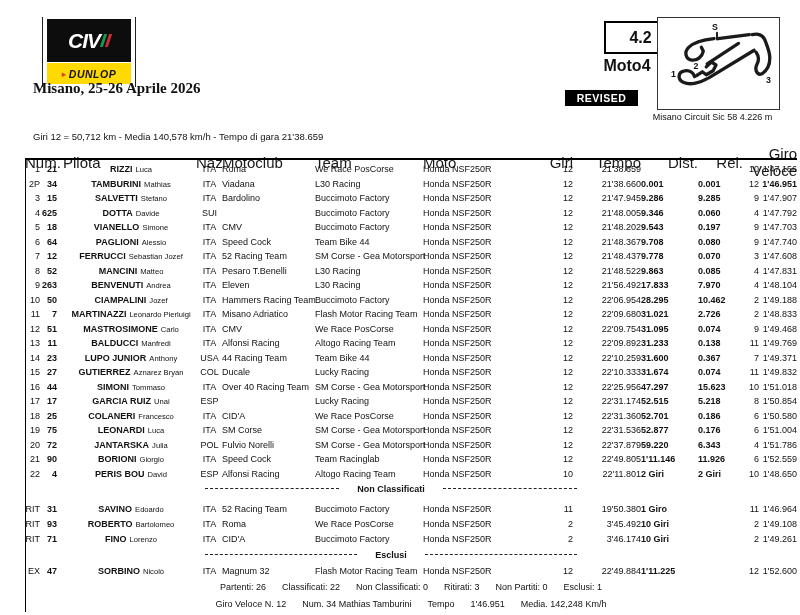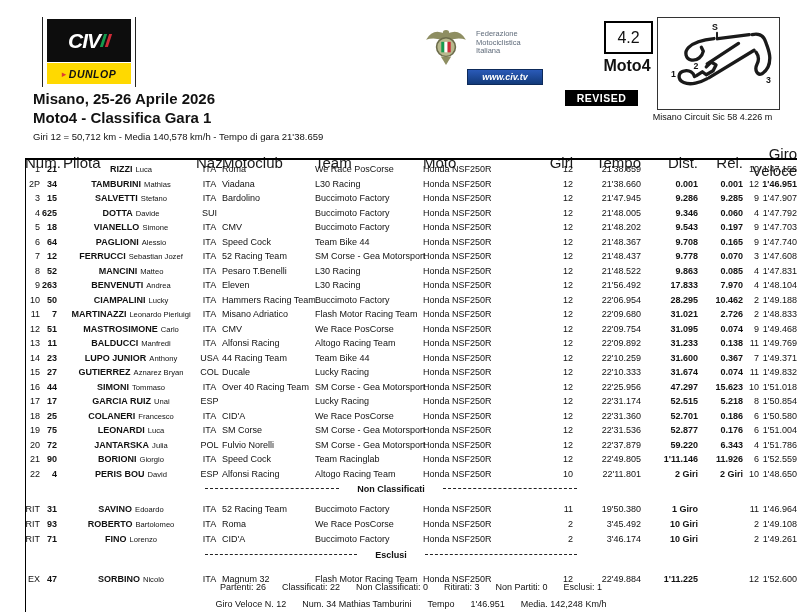--- a/index.html
+++ b/index.html
@@ -31,29 +31,29 @@
 
   .fmi{position:absolute;left:420px;top:22px;width:130px;height:64px;}
   .fmi .emblem{position:absolute;left:4px;top:2px;}
   .fmi .name{position:absolute;left:56px;top:8px;font-size:7.5px;line-height:8.5px;color:#5f6b7a;}
   .civtv{position:absolute;left:47px;top:47px;width:74px;height:14px;
          background:linear-gradient(#2a5ab8,#123a7a);border:1px solid #0d2a5a;
          display:flex;align-items:center;justify-content:center;color:#fff;
          font-weight:bold;font-size:9px;font-style:italic;}
 
   .racecode{position:absolute;left:604px;top:21px;width:45px;height:29px;border:2.5px solid #000;
-            display:flex;align-items:center;justify-content:center;font-weight:normal;font-size:16px;}
+            display:flex;align-items:center;justify-content:center;font-weight:bold;font-size:16px;padding-left:12px;}
   .classname{position:absolute;left:592px;top:57px;width:70px;text-align:center;font-weight:bold;font-size:16px;}
   .revised{position:absolute;left:565px;top:90px;width:73px;height:16px;background:#000;color:#fff;
            display:flex;align-items:center;justify-content:center;font-weight:bold;font-size:10.5px;letter-spacing:.5px;}
   .circuit{position:absolute;left:657px;top:17px;width:121px;height:91px;border:1.5px solid #333;background:#fff;}
   .circuit-caption{position:absolute;left:640px;top:112px;width:145px;text-align:center;font-size:9px;color:#111;}
 
   
-  .t1{position:absolute;left:33px;top:90px;font-size:15px;font-weight:bold;}
+  .t1{position:absolute;left:33px;top:80px;font-size:15px;font-weight:bold;font-family:Liberation Serif, serif;}
   .t2{position:absolute;left:33px;top:109px;font-size:15px;font-weight:bold;}
   .t3{position:absolute;left:33px;top:131px;font-size:9.5px;}
 
   
   .grid{display:grid;grid-template-columns:16px 16px 139px 26px 93px 108px 124px 26px 68px 57px 45px 16px 38px;
         align-items:center;}
   .thead{position:absolute;left:25px;top:145px;width:772px;height:13px;font-size:15px;color:#1a1a1a;}
   .hrule{position:absolute;left:25px;top:158px;width:772px;height:2.2px;background:#000;}
   .vline{position:absolute;left:25px;top:158px;width:1.3px;height:454px;background:#000;}
   .tbody{position:absolute;left:25px;top:162px;width:772px;font-size:9px;}
@@ -61,32 +61,32 @@
   .row span{white-space:nowrap;}
   .ritrow{height:15px;}
   .c-pos{text-align:right;padding-right:1px;}
   .c-num{text-align:right;font-weight:bold;}
   .c-pil{padding-left:9px;overflow:visible;text-align:center;}
   .c-pil b{font-size:9px;}
   .giv{font-weight:normal;font-size:7.6px;margin-left:3px;}
   .c-naz{padding-left:1px;text-align:center;}
   .c-club,.c-team,.c-moto{text-align:left;}
   .c-giri,.c-tempo,.c-gvl,.c-gvt{text-align:right;}
-  .c-dist,.c-rel{text-align:right;font-weight:bold;}
+  .c-dist,.c-rel{font-weight:bold;}
   .gvb{font-weight:bold;}
   .h-num{grid-column:1/3;text-align:right;}
   .h-gv{grid-column:12/14;text-align:right;}
   .h-tempo,.h-giri,.h-dist,.h-rel{text-align:right;}
   .h-pil{padding-left:6px;}
 
   .sep{display:flex;align-items:center;margin-left:180px;width:372px;height:13px;margin-top:1px;}
   .sep .dash{flex:1;border-top:1.4px dashed #222;height:0;}
   .sep .lbl{font-weight:bold;font-size:9px;margin:0 18px;}
   #rows-rit{margin-top:6px;}
-  #rows-ex{margin-top:10px;}
+  #rows-ex{margin-top:2px;}
   .sep.s2{margin-top:2px;}
 
   
   .fline{position:absolute;left:25px;width:772px;text-align:center;font-size:9px;color:#111;}
   .f1{top:582px;} .f2{top:599px;}
   .fitem{margin:0 8px;}
 </style>
 </head>
 <body>
 
@@ -100,39 +100,20 @@
       <span class="fg"></span>
       <span class="fr"></span>
     </div>
     <div class="dunlop">
       <span class="arr">▸</span>
       <span>DUNLOP</span>
     </div>
   </div>
 
 
-  <div class="fmi">
-    <svg class="emblem" width="44" height="42" viewBox="0 0 42 40">
-      <path d="M2,15 Q9,3 21,10 Q33,3 40,15 Q31,12 21,17 Q11,12 2,15" fill="#8e8e62"></path>
-      <circle cx="21" cy="9" r="3.2" fill="#8e8e62"></circle>
-      <circle cx="21" cy="22" r="9" fill="#b9b98e" stroke="#6b6b4a" stroke-width="1.5"></circle>
-      <rect x="16.5" y="17" width="3" height="10" fill="#169b4e"></rect>
-      <rect x="19.5" y="17" width="3" height="10" fill="#fff"></rect>
-      <rect x="22.5" y="17" width="3" height="10" fill="#ce2b37"></rect>
-      <path d="M16,31 L21,39 L26,31 Z" fill="#8e8e62"></path>
-    </svg>
-    <div class="name">
-      <div>Federazione</div>
-      <div>Motociclistica</div>
-      <div>Italiana</div>
-    </div>
-    <div class="civtv">
-      <span>www.civ.tv</span>
-    </div>
-  </div>
 
   <div class="racecode">
     <span>4.2</span>
   </div>
   <div class="classname">Moto4</div>
   <div class="revised">
     <span>REVISED</span>
   </div>
 
   <div class="circuit">
@@ -151,21 +132,20 @@
         <text x="55" y="12">S</text>
         <text x="36" y="52">2</text>
         <text x="13" y="60">1</text>
         <text x="110" y="66">3</text>
       </g>
     </svg>
   </div>
   <div class="circuit-caption">Misano Circuit Sic 58 4.226 m</div>
 
   <div class="t1">Misano, 25-26 Aprile 2026</div>
-  <div class="t2">Moto4 - Classifica Gara 1</div>
   <div class="t3">Giri 12 = 50,712 km - Media 140,578 km/h - Tempo di gara 21'38.659</div>
 
   <div class="thead grid">
     <span class="h-num">Num.</span>
     <span class="h-pil">Pilota</span>
     <span>Naz</span>
     <span>Motoclub</span>
     <span>Team</span>
     <span>Moto</span>
     <span class="h-giri">Giri</span>
@@ -258,21 +238,21 @@
           <span class="c-pos">6</span>
           <span class="c-num">64</span>
           <span class="c-pil"><b>PAGLIONI</b><span class="giv">Alessio</span></span>
           <span class="c-naz">ITA</span>
           <span class="c-club">Speed Cock</span>
           <span class="c-team">Team Bike 44</span>
           <span class="c-moto">Honda NSF250R</span>
           <span class="c-giri">12</span>
           <span class="c-tempo">21'48.367</span>
           <span class="c-dist">9.708</span>
-          <span class="c-rel">0.165</span>
+          <span class="c-rel">0.080</span>
           <span class="c-gvl">9</span>
           <span class="c-gvt ">1'47.740</span>
         </div>
         <div class="row grid ">
           <span class="c-pos">7</span>
           <span class="c-num">12</span>
           <span class="c-pil"><b>FERRUCCI</b><span class="giv">Sebastian Jozef</span></span>
           <span class="c-naz">ITA</span>
           <span class="c-club">52 Racing Team</span>
           <span class="c-team">SM Corse - Gea Motorsport</span>
@@ -310,21 +290,21 @@
           <span class="c-giri">12</span>
           <span class="c-tempo">21'56.492</span>
           <span class="c-dist">17.833</span>
           <span class="c-rel">7.970</span>
           <span class="c-gvl">4</span>
           <span class="c-gvt ">1'48.104</span>
         </div>
         <div class="row grid ">
           <span class="c-pos">10</span>
           <span class="c-num">50</span>
-          <span class="c-pil"><b>CIAMPALINI</b><span class="giv">Lucky</span></span>
+          <span class="c-pil"><b>CIAMPALINI</b><span class="giv">Jozef</span></span>
           <span class="c-naz">ITA</span>
           <span class="c-club">Hammers Racing Team</span>
           <span class="c-team">Buccimoto Factory</span>
           <span class="c-moto">Honda NSF250R</span>
           <span class="c-giri">12</span>
           <span class="c-tempo">22'06.954</span>
           <span class="c-dist">28.295</span>
           <span class="c-rel">10.462</span>
           <span class="c-gvl">2</span>
           <span class="c-gvt ">1'49.188</span>

